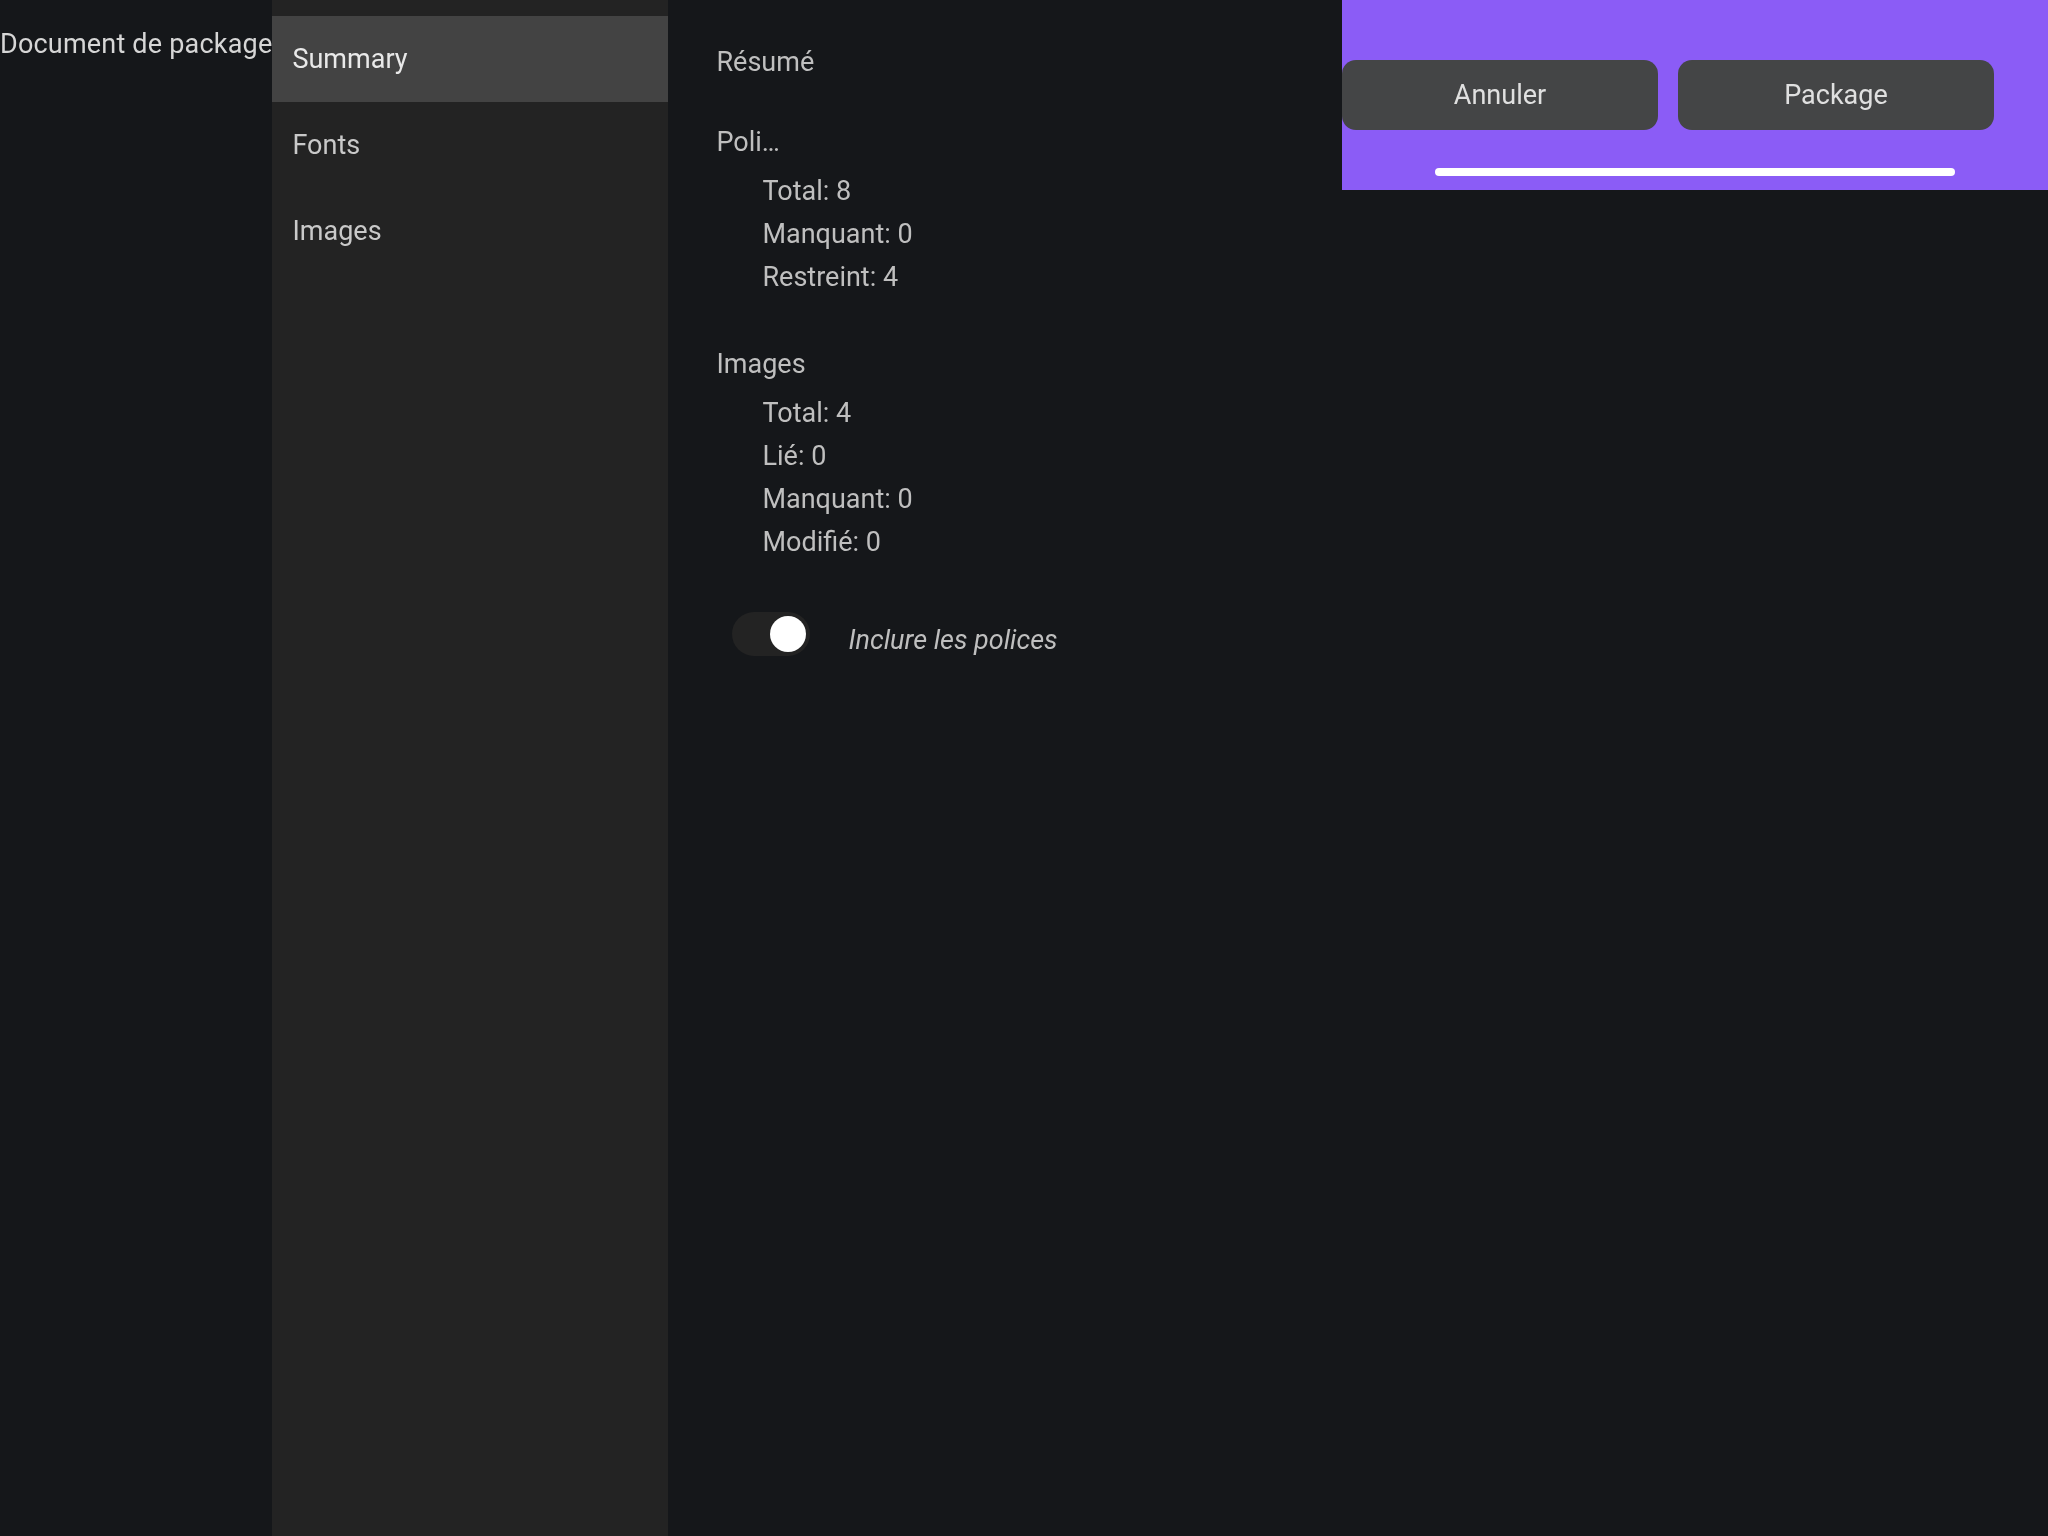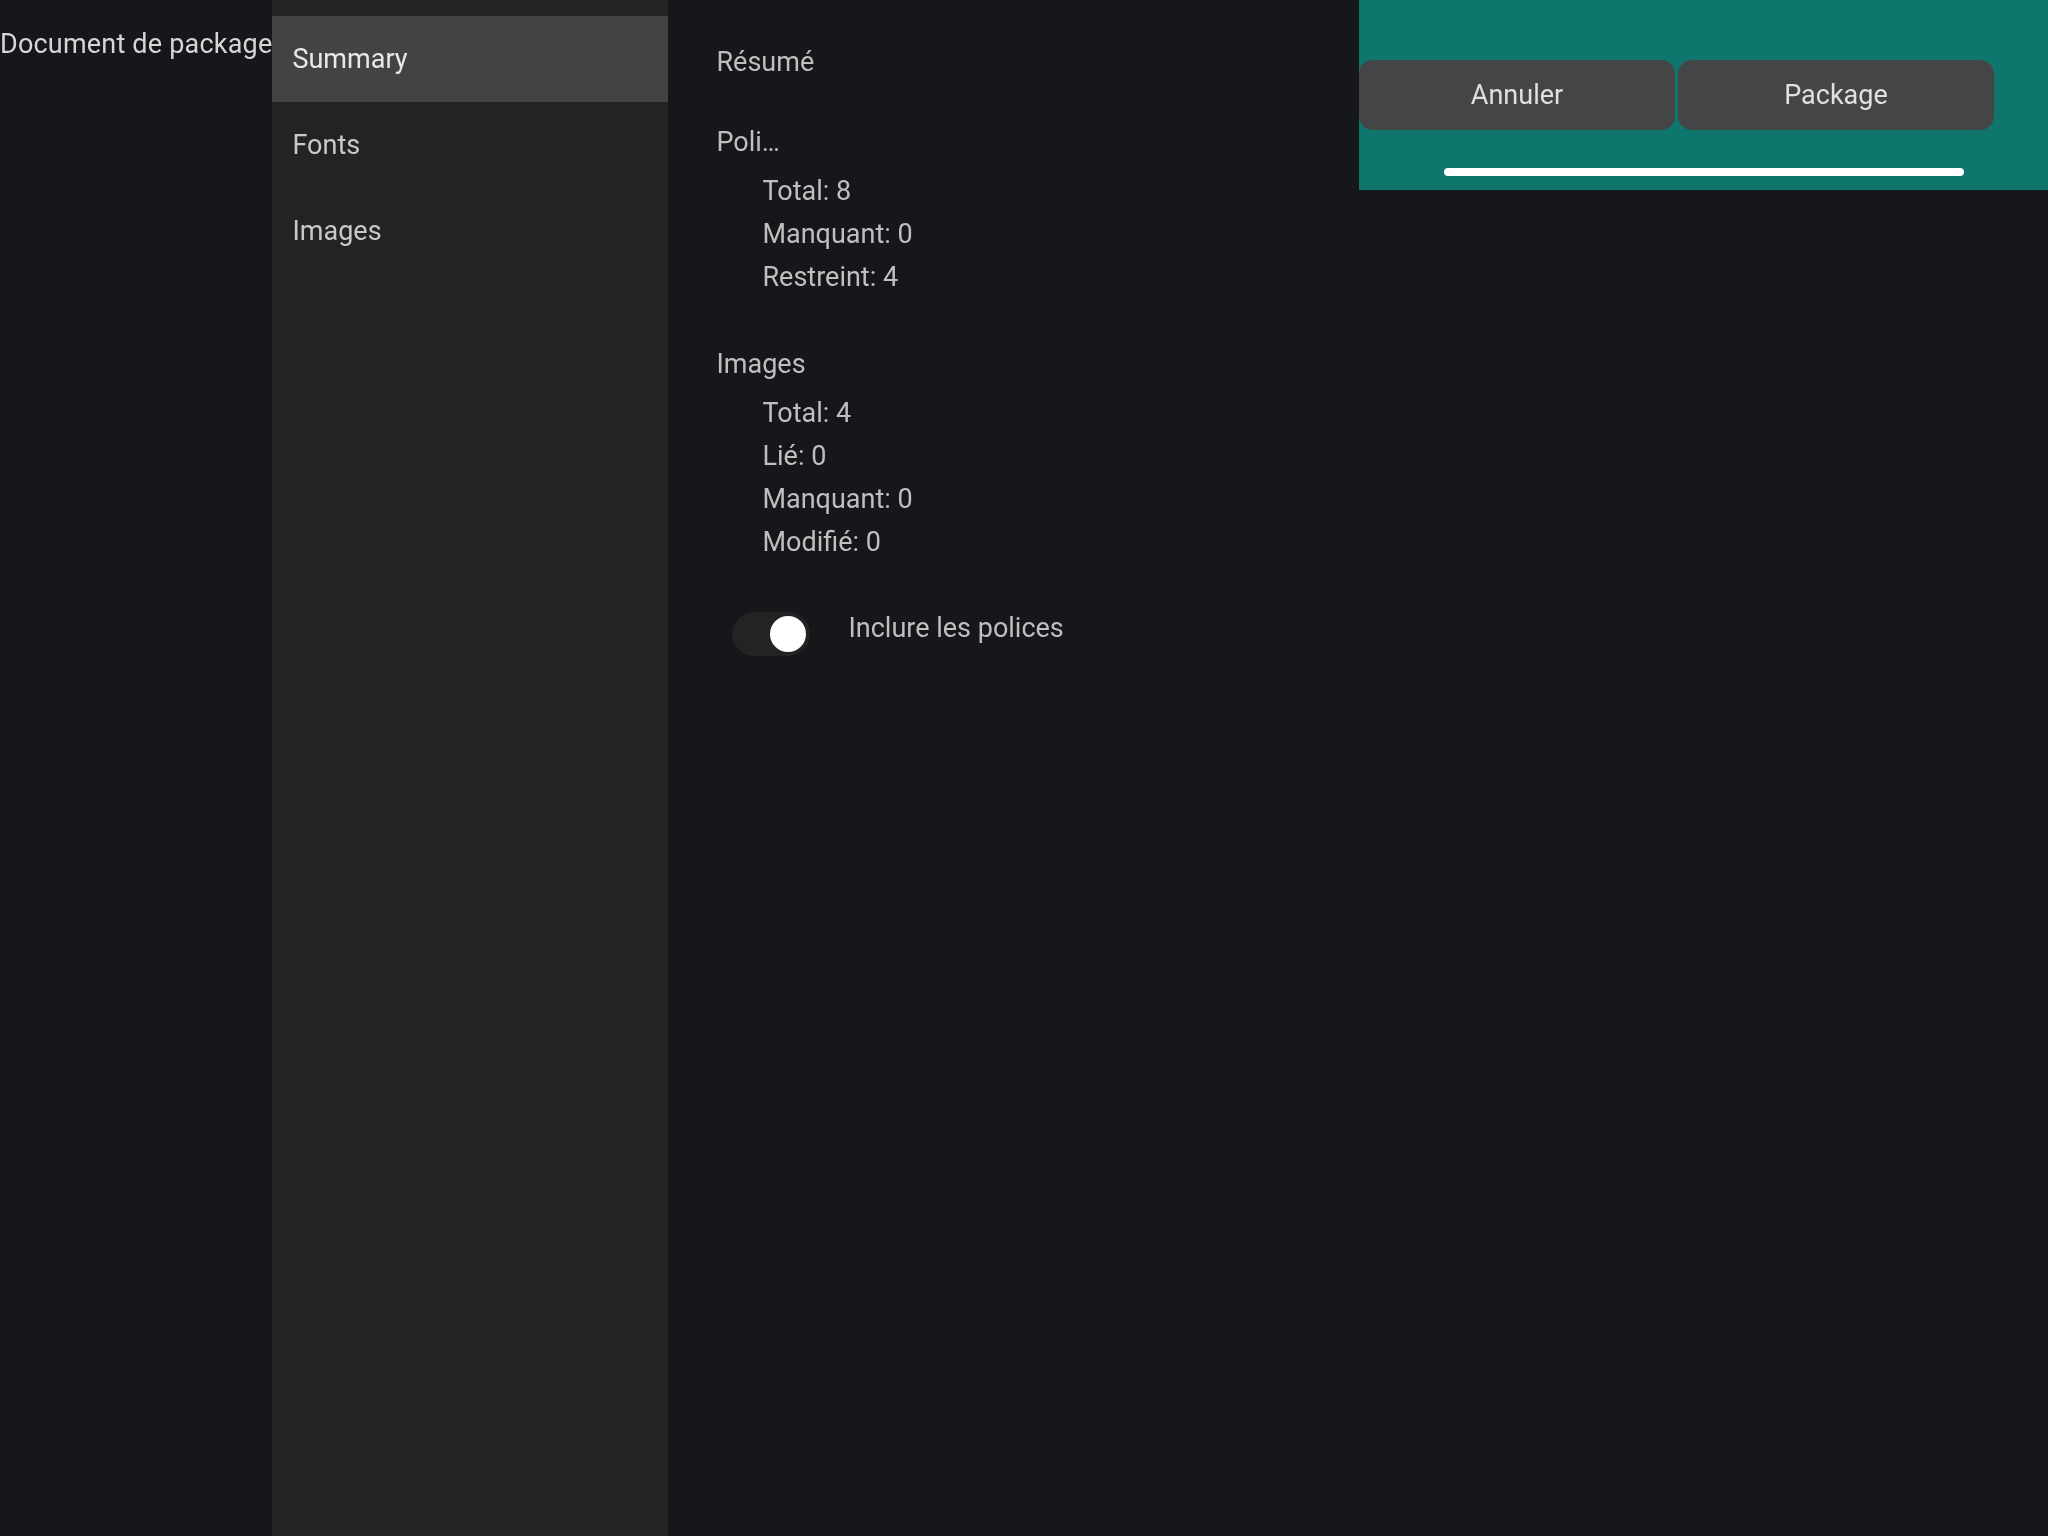--- a/index.html
+++ b/index.html
@@ -101,24 +101,25 @@
     color: #bfbfbf;
     margin-top: 44px;
     margin-bottom: 58px;
     padding-left: -12px;
   }
   .options-heading-wrap {
      margin-left: -12px;
   }
   .toggle-row {
     display: flex;
-    align-items: flex-start;
+    align-items: flex-end;
     gap: 38px;
     margin-bottom: 48px;
     padding-left: 16px;
+    font-style: italic;
   }
   .toggle {
     width: 78px;
     height: 44px;
     border-radius: 22px;
     background: #232323;
     position: relative;
     cursor: pointer;
   }
   .toggle-knob {
@@ -130,26 +131,26 @@
     border-radius: 50%;
     background: #ffffff;
   }
   .toggle-label {
     font-size: 27px;
     color: #bfbfbf;
   }
   
   .footer {
     height: 190px;
-    background: #0f766e;
+    background: #8b5cf6;
     display: flex;
     align-items: center;
     justify-content: flex-end;
     padding-right: 54px;
-    gap: 3px;
+    gap: 20px;
     flex-shrink: 0;
     position: relative;
   }
   .btn {
     min-width: 316px;
     height: 70px;
     border-radius: 14px;
     background: #444546;
     color: #e0e0e0;
     font-size: 27px;

